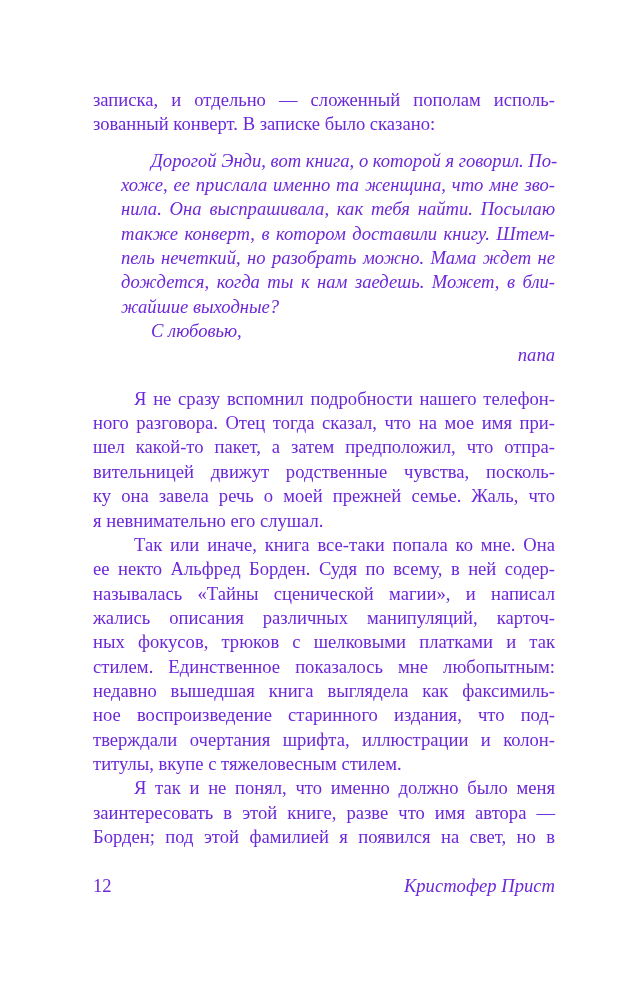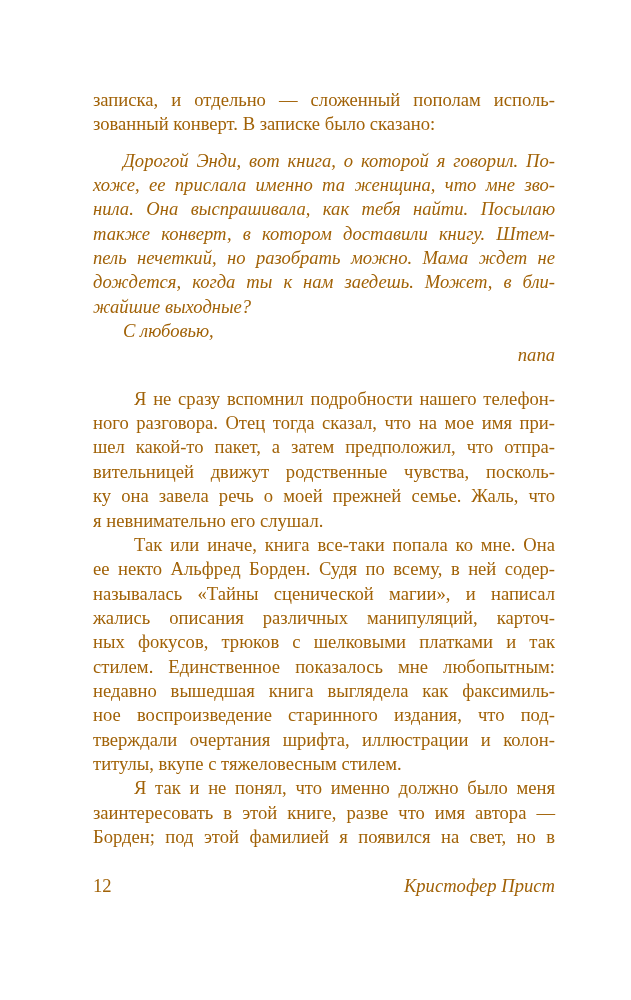--- a/index.html
+++ b/index.html
@@ -7,32 +7,32 @@
     padding: 0;
     background: #ffffff;
   }
   .page {
     position: relative;
     width: 631px;
     height: 1000px;
     background: #ffffff;
     overflow: hidden;
     font-family: "Liberation Serif", "DejaVu Serif", serif;
-    color: #a16207;
+    color: #6d28d9;
   }
   .textblock {
     position: absolute;
     left: 93px;
     top: 88px;
     width: 462px;
     font-size: 18.6px;
     line-height: 24.35px;
   }
   .block { margin: 0; }
-  .block.italic { font-style: italic; }
+  .block.italic { font-style: italic; margin-left: 28px; }
   .line {
     white-space: nowrap;
     text-align: justify;
     text-align-last: justify;
   }
   .line.endpar { text-align-last: left; }
   .line.right  { text-align-last: right; }
   .line.indent    { text-indent: 41px; }
   .line.indent-sm { text-indent: 30px; }
   .footer {

